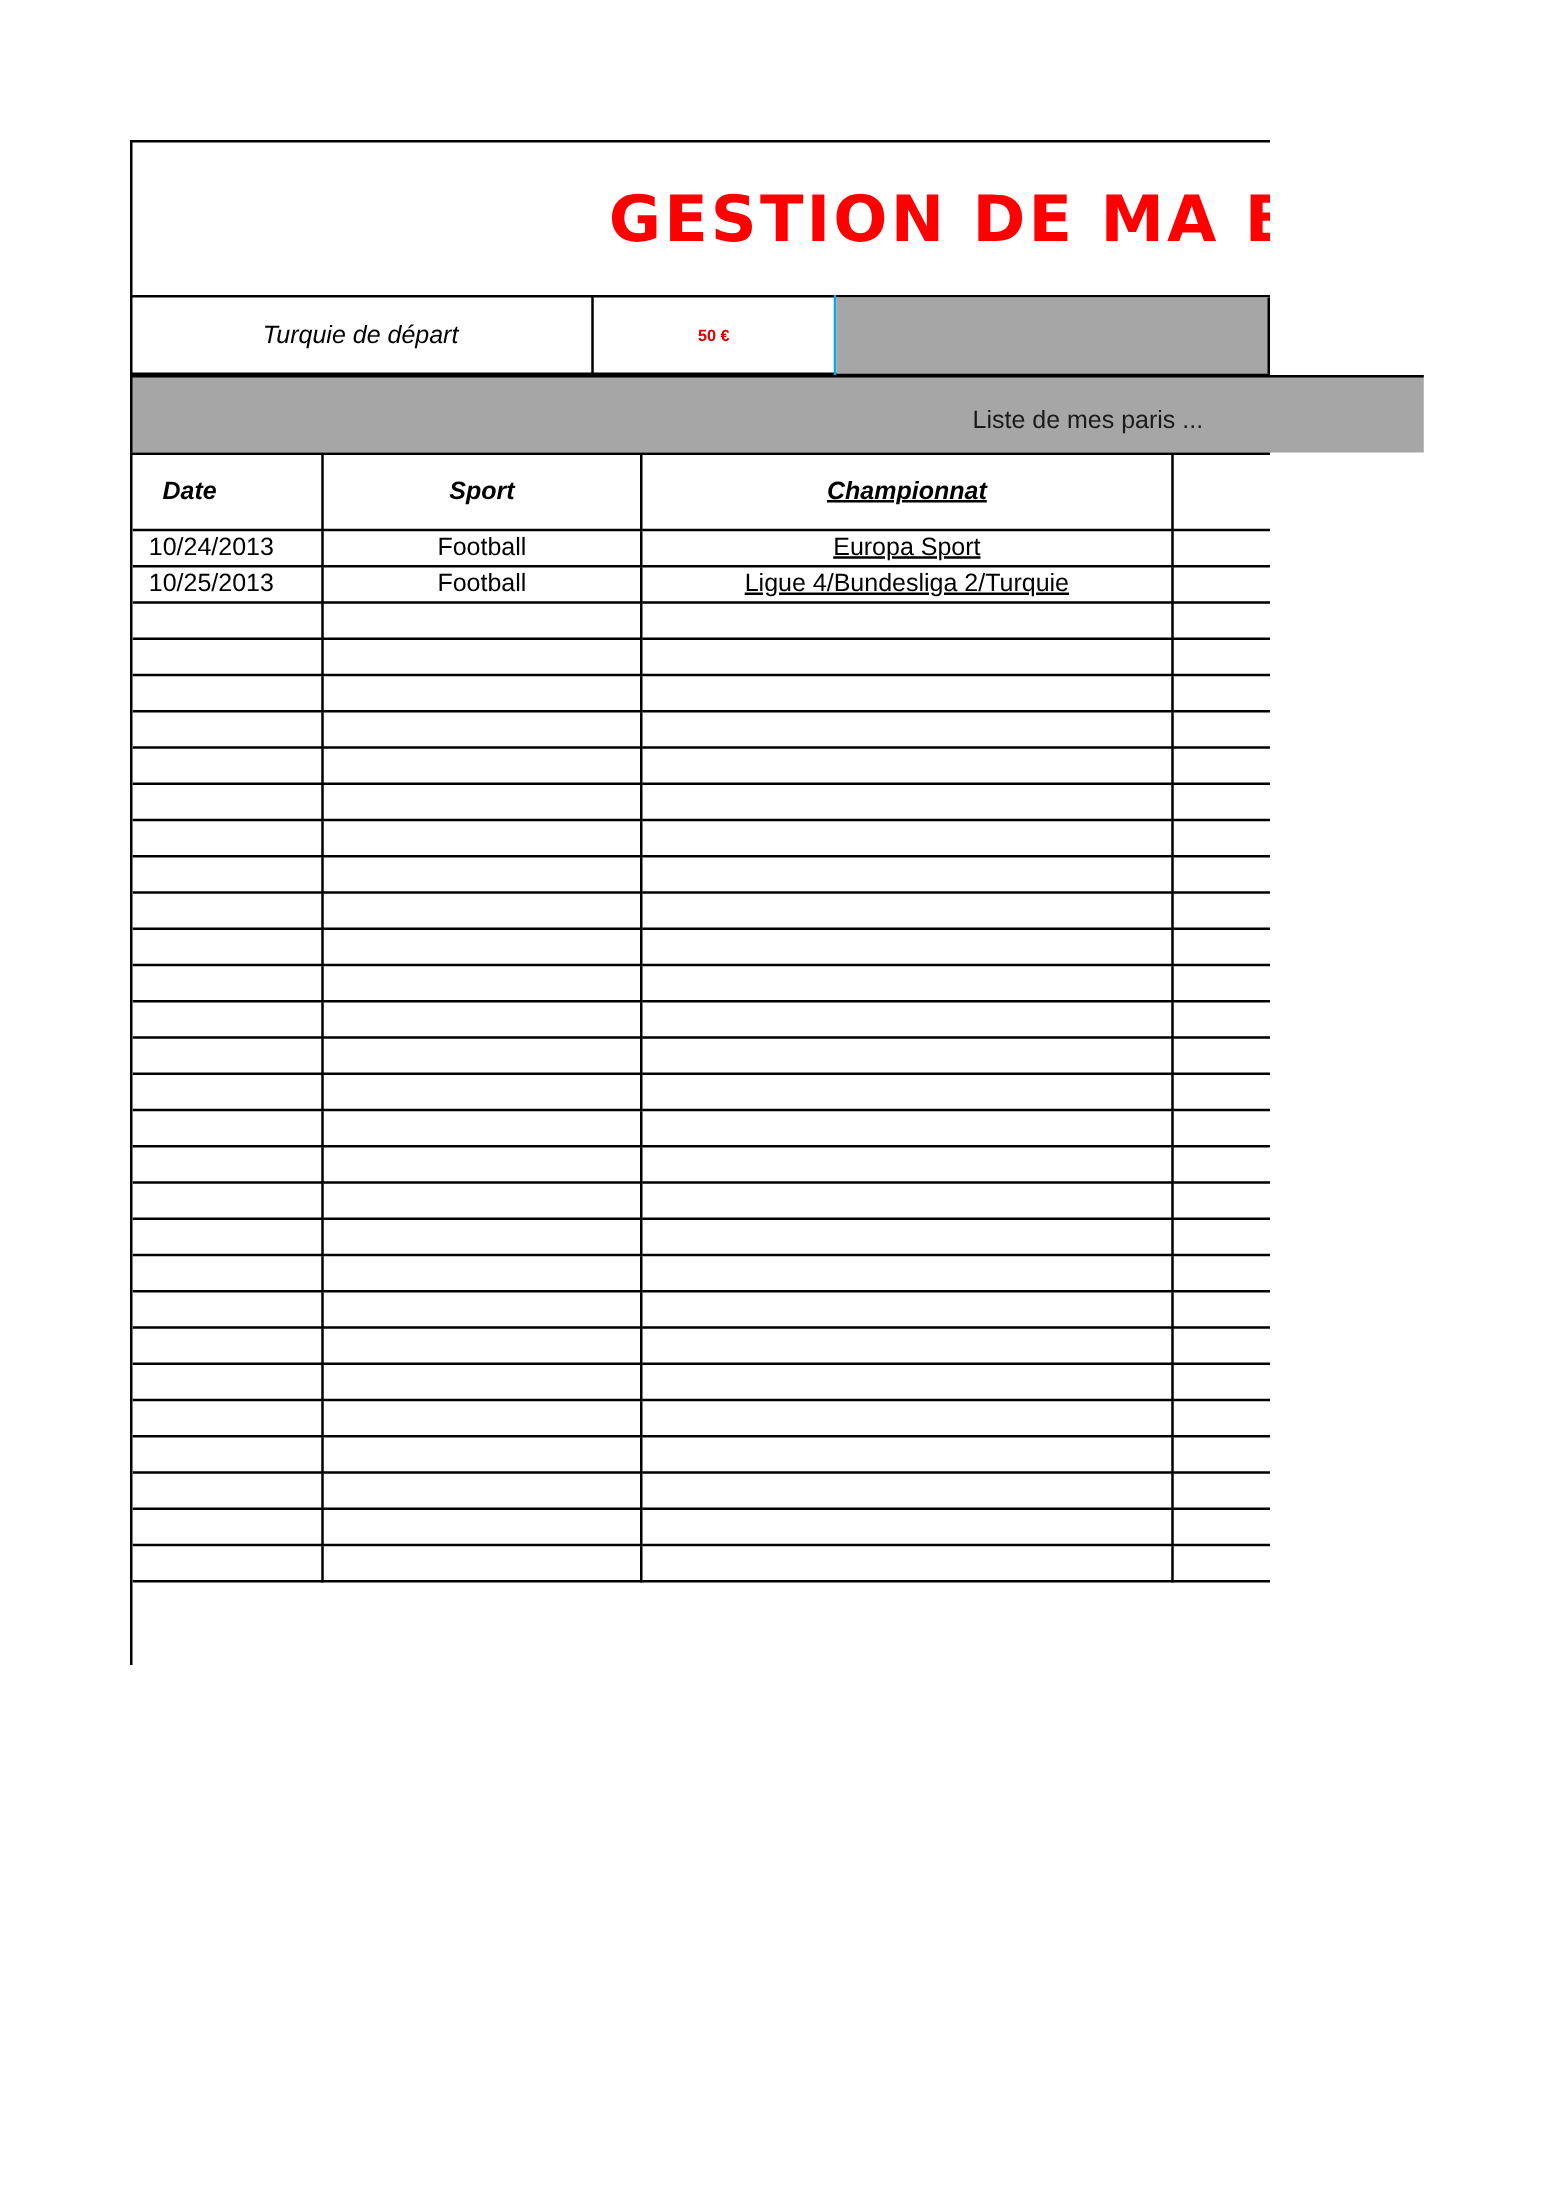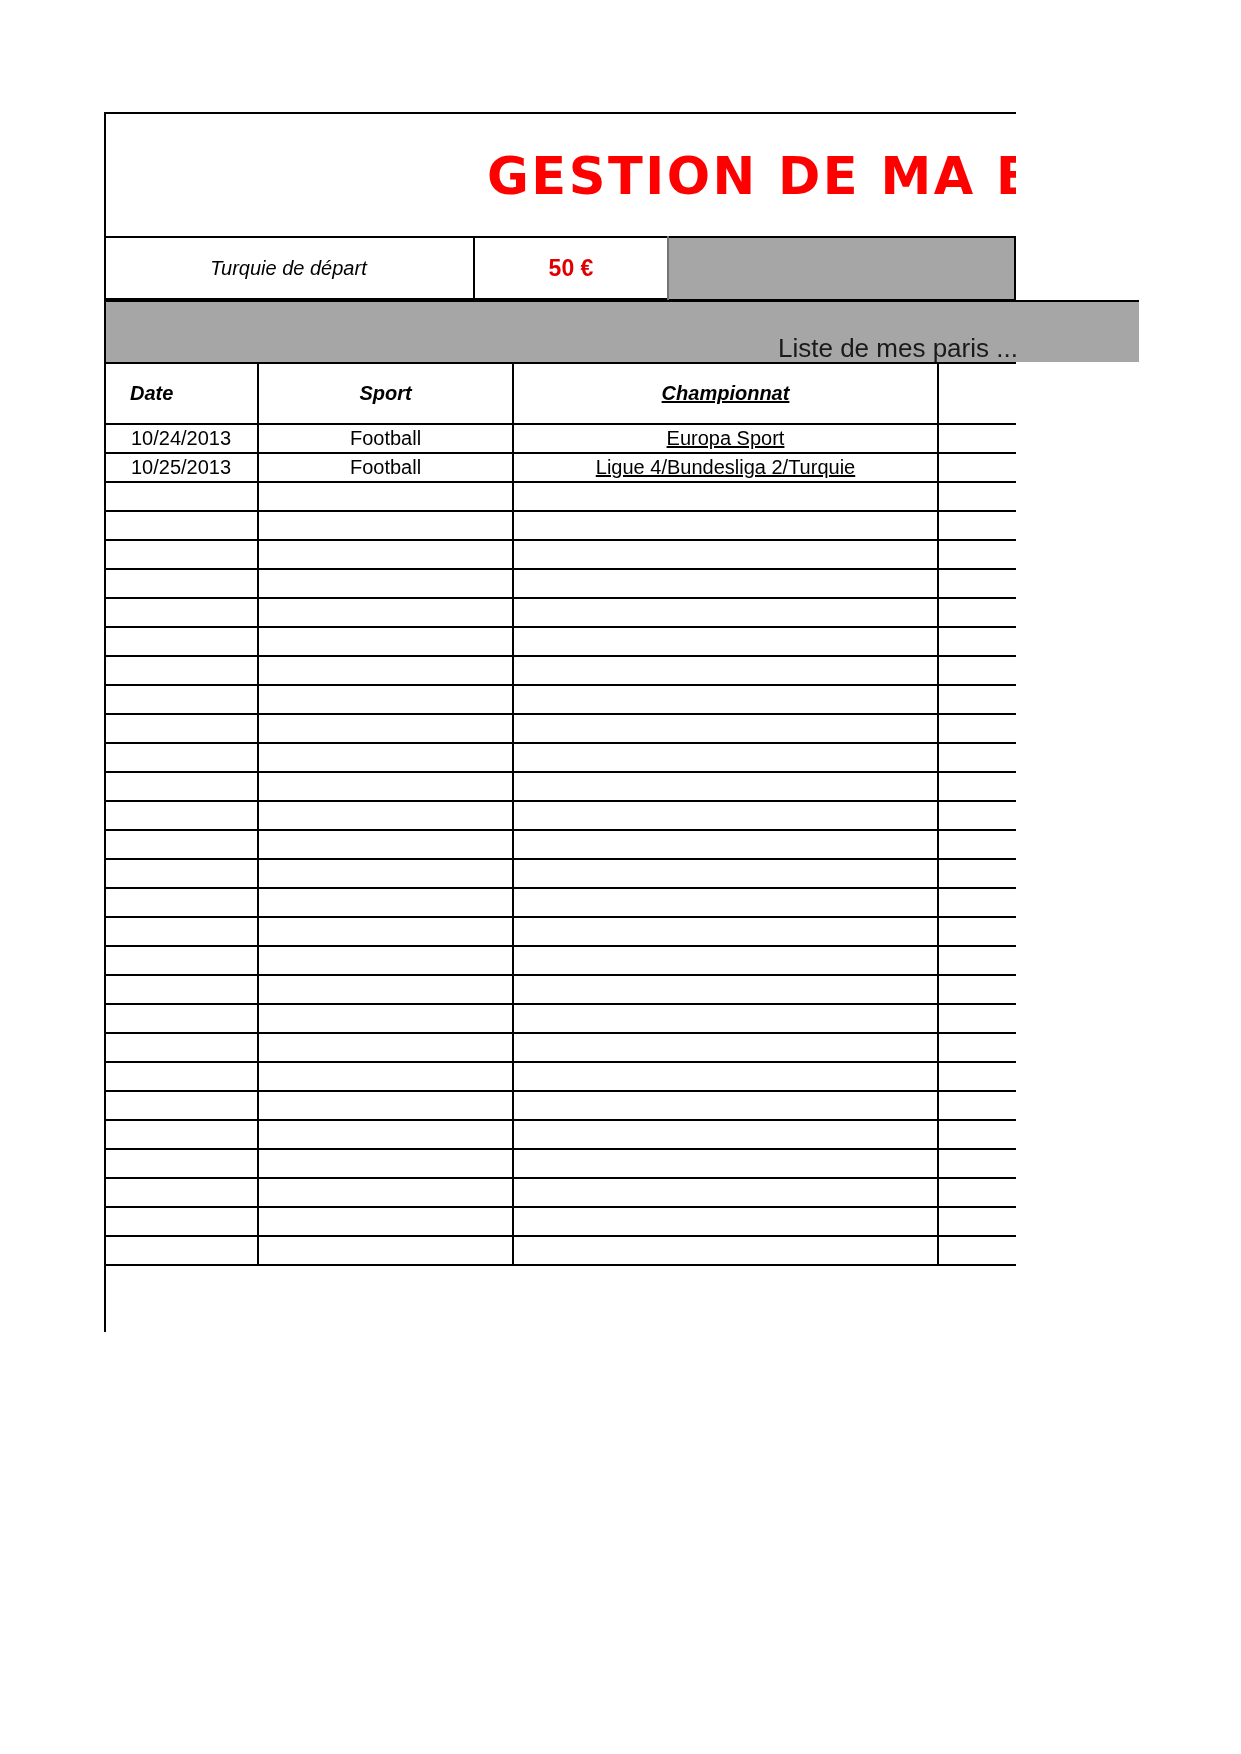--- a/index.html
+++ b/index.html
@@ -15,45 +15,45 @@
                   font-family: "DejaVu Sans", sans-serif; font-weight: bold; font-size: 51px;
                   letter-spacing: 2.5px; line-height: 60px; }
 
     
     .bk-row { left: 104px; top: 236px; width: 912px; height: 64px; border: 2px solid #000; border-right: none; }
     .bk-label { left: 104px; top: 236px; width: 371px; height: 64px;
                 display: flex; align-items: center; justify-content: center;
                 font-style: italic; font-size: 20px; border-right: 2px solid #000; }
     .bk-value { left: 475px; top: 236px; width: 194px; height: 64px;
                 display: flex; align-items: center; justify-content: center;
-                font-weight: bold; font-size: 23px; border-right: 2px solid #737373; }
+                font-weight: bold; font-size: 13px; border-right: 2px solid #0ea5e9; }
     .bk-gray { left: 669px; top: 238px; width: 347px; height: 61px; background: #a6a6a6;
                border-right: 2px solid #000; }
 
     
     .band { left: 104px; top: 300px; width: 1035px; height: 62px; background: #a6a6a6;
             border-left: 2px solid #000; border-top: 2px solid #000; }
-    .band-text { position: absolute; left: 672px; top: 16px; height: 48px; line-height: 60px;
-                 font-size: 26px; color: #1a1a1a; white-space: nowrap; }
+    .band-text { position: absolute; left: 672px; top: 4px; height: 48px; line-height: 60px;
+                 font-size: 20px; color: #1a1a1a; white-space: nowrap; }
 
     
     .tbl { left: 104px; top: 362px; width: 912px; height: 970px; overflow: hidden;
            border-top: 2px solid #000; border-left: 2px solid #000; }
     table { border-collapse: collapse; table-layout: fixed; width: 914px; }
     td, th { border: 2px solid #000; padding: 0 3px; overflow: hidden; white-space: nowrap;
              font-size: 20px; font-weight: normal; }
     th { height: 59px; font-style: italic; font-weight: bold; text-align: center; }
     td { height: 27px; line-height: 27px; }
     tr:first-child th { border-top: none; }
     th:first-child, td:first-child { border-left: none; padding-left: 24px; }
     .c-date { width: 124px; text-align: left; padding-left: 11px; }
     .c-sport { width: 247px; text-align: center; }
     .c-champ { width: 417px; text-align: center; text-decoration: underline; }
     .c-cote { width: 124px; text-align: right; padding-right: 2px; }
-    tbody td.c-date { padding-left: 25px; }
+    tbody td.c-date { padding-left: 13px; }
   </style>
 </head>
 <body>
 
 <div class="sheet">
 
   <div class="abs title-box">
     <div class="title-text" style="color:#ff0000">GESTION DE MA BA</div>
   </div>
 

